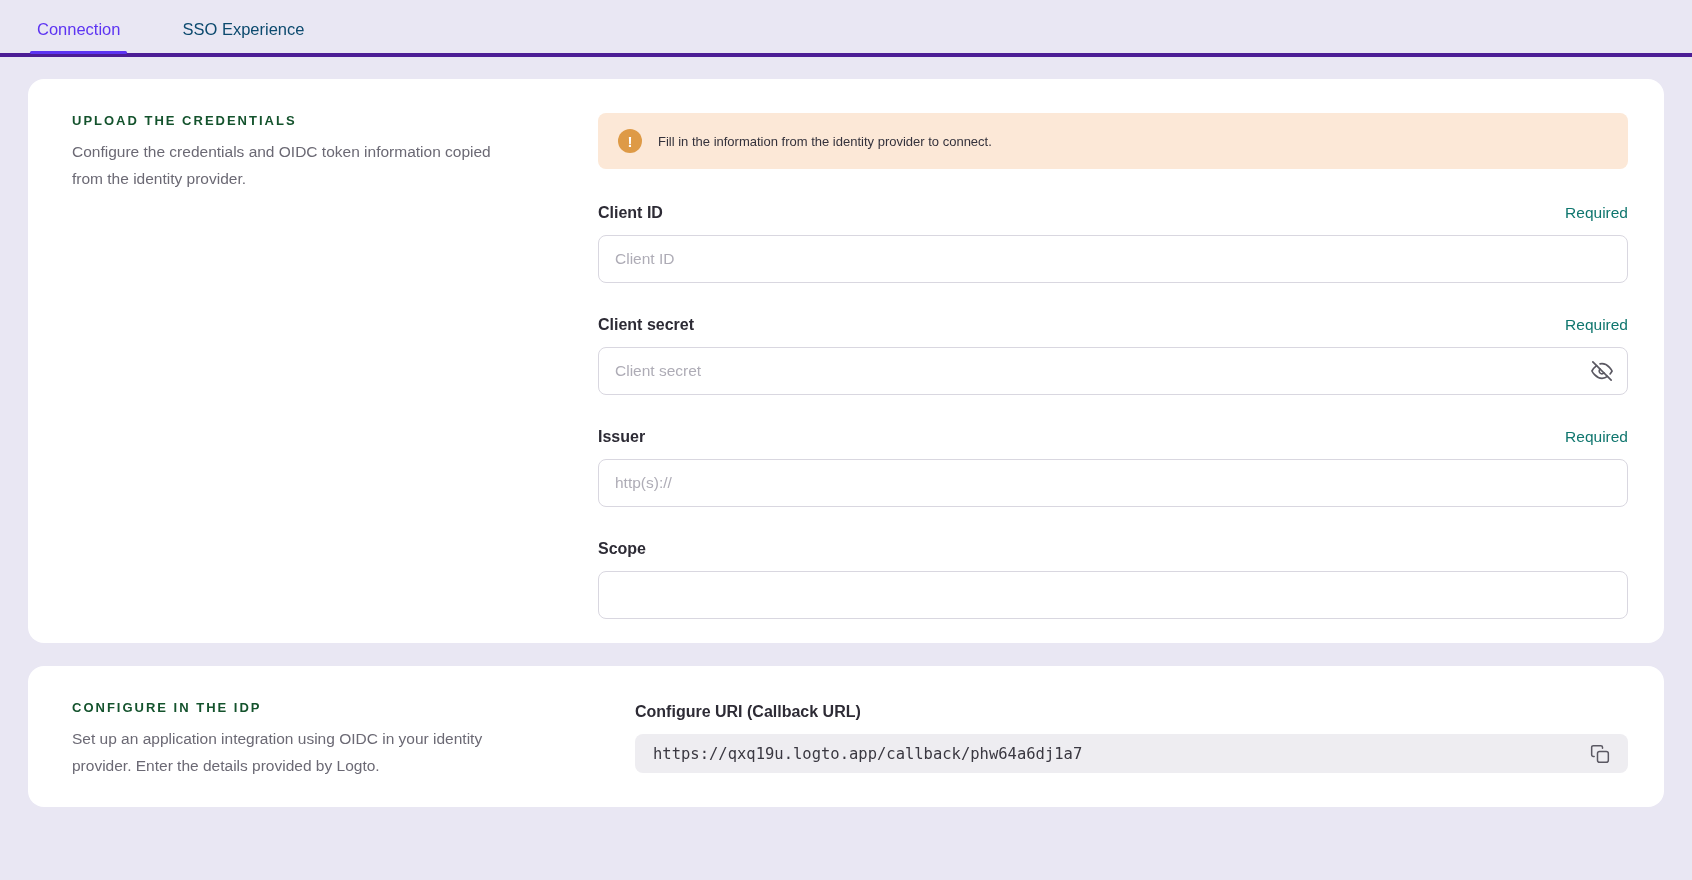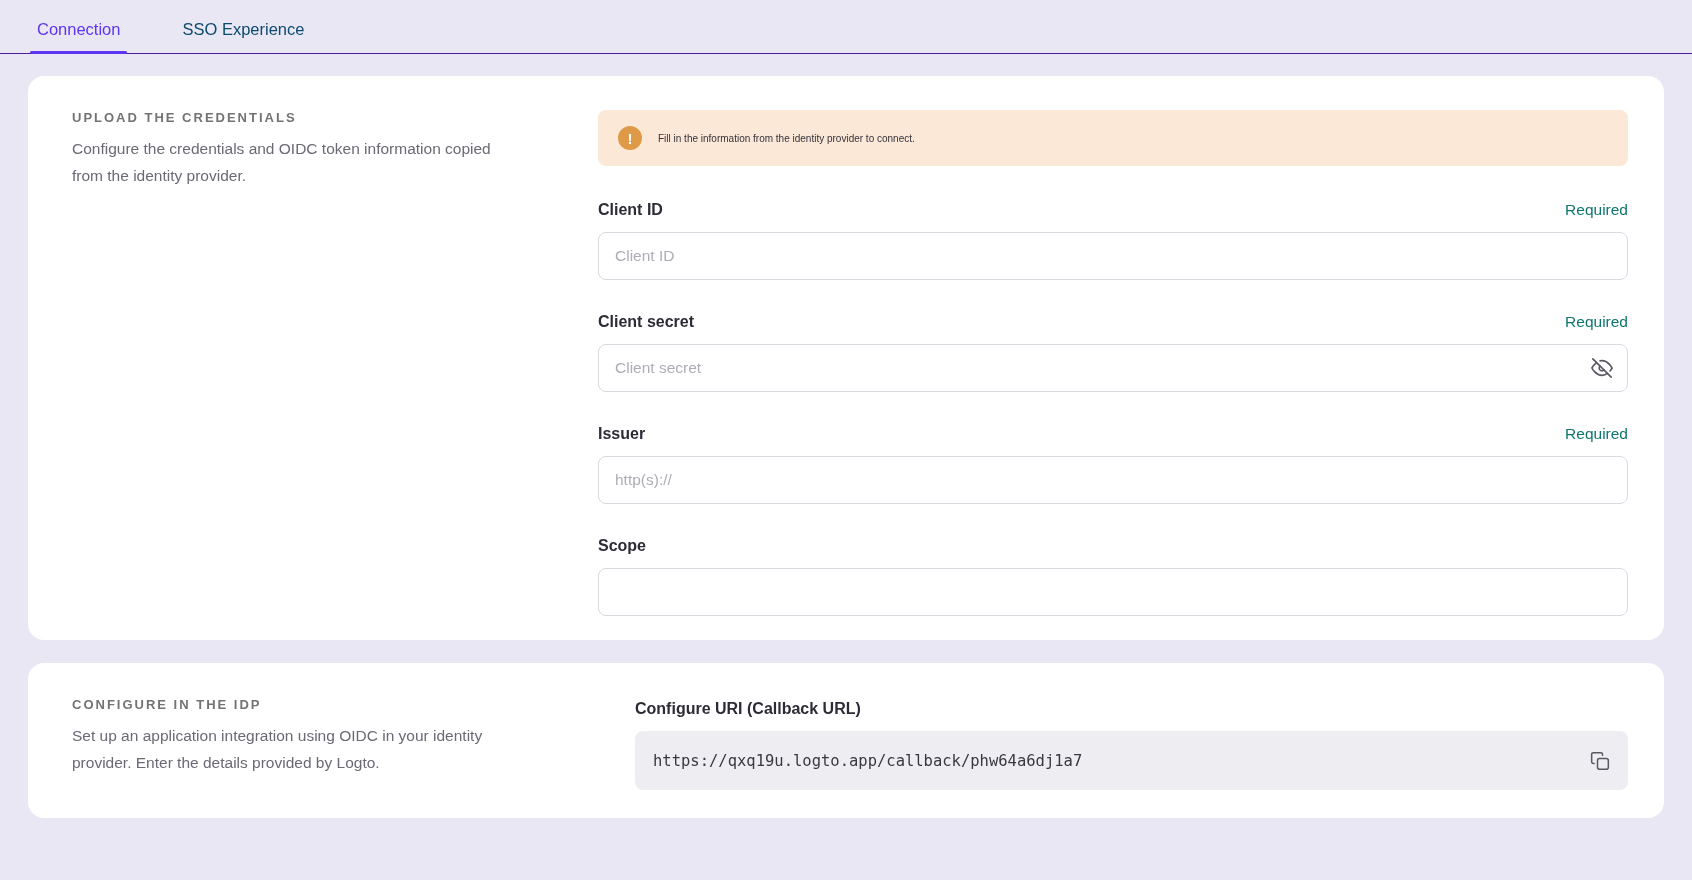--- a/index.html
+++ b/index.html
@@ -10,21 +10,21 @@
     color: #34323c;
     overflow: hidden;
   }
 
   
   .tabbar {
     display: flex;
     align-items: flex-end;
     gap: 48px;
     padding: 14px 30px 0 30px;
-    border-bottom: 1px solid #4c1d95;
+    border-bottom: 4px solid #4c1d95;
   }
   .tab {
     position: relative;
     padding: 6px 7px 14px 7px;
     font-size: 16.5px;
     font-weight: 500;
     color: #0c4a6e;
     cursor: pointer;
     white-space: nowrap;
   }
@@ -49,21 +49,21 @@
   }
   .card.second { margin-top: 23px; padding-bottom: 28px; gap: 37px; }
 
   .left-col { flex: 0 0 460px; margin-right: 66px; }
   .right-col { flex: 1; min-width: 0; }
 
   .section-title {
     font-size: 13px;
     font-weight: 700;
     letter-spacing: 2px;
-    color: #737373;
+    color: #14532d;
     margin-bottom: 10px;
     text-transform: uppercase;
   }
   .section-desc {
     font-size: 15.5px;
     line-height: 27px;
     color: #6b6974;
     max-width: 450px;
   }
 
@@ -83,21 +83,21 @@
     border-radius: 50%;
     background: #de9a46;
     color: #ffffff;
     font-size: 15px;
     font-weight: 700;
     display: flex;
     align-items: center;
     justify-content: center;
     line-height: 1;
   }
-  .alert-text { font-size: 10px; color: #34323c; }
+  .alert-text { font-size: 13px; color: #34323c; }
 
   
   .field { margin-bottom: 30px; }
   .field:last-child { margin-bottom: 0; }
   .field-head {
     display: flex;
     align-items: baseline;
     justify-content: space-between;
     line-height: 24px;
     margin-bottom: 10px;
@@ -139,21 +139,21 @@
   }
   .input-icon-btn svg { width: 22px; height: 22px; display: block; }
 
   
   .readonly-box {
     display: flex;
     align-items: center;
     justify-content: space-between;
     background: #eeedf1;
     border-radius: 8px;
-    height: 59px;
+    height: 39px;
     padding: 0 12px 0 18px;
   }
   .readonly-value {
     font-family: "DejaVu Sans Mono", monospace;
     font-size: 15.5px;
     color: #3a3841;
     white-space: nowrap;
     overflow: hidden;
   }
   .copy-btn {

